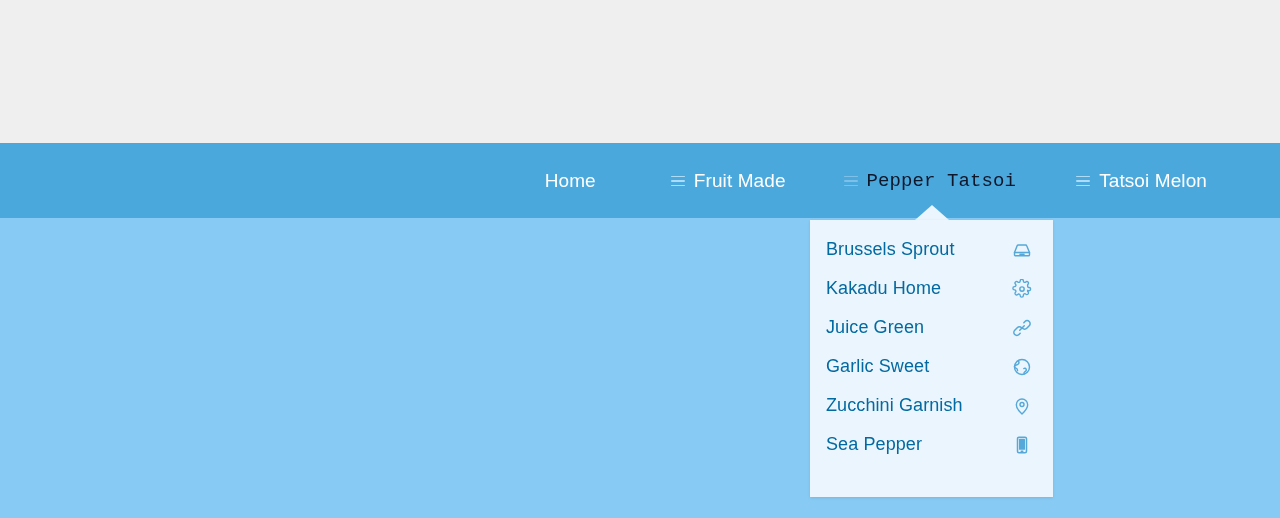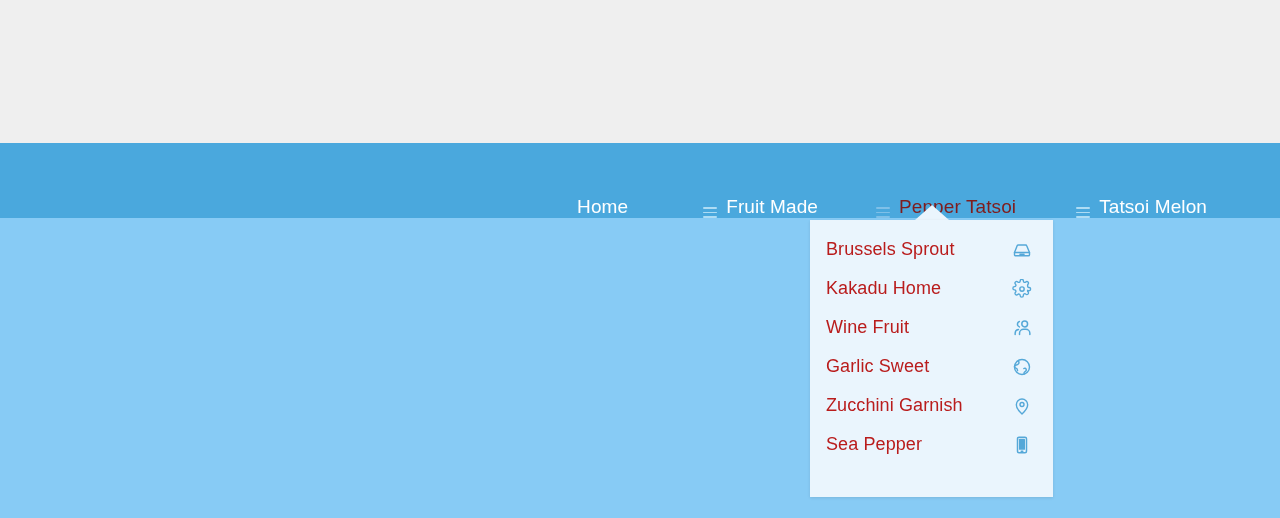--- a/index.html
+++ b/index.html
@@ -45,32 +45,32 @@
     padding-right:0;
   }
   .navbar-inner {
     display:flex;
     align-items:center;
     height:100%;
   }
 
   .nav-item {
     display:flex;
-    align-items:flex-end;
+    align-items:center;
     gap:9px;
     height:100%;
     color:#ffffff;
     font-size:19px;
     font-weight:400;
     letter-spacing:.1px;
     cursor:pointer;
     white-space:nowrap;
     user-select:none;
   }
-  .nav-item.active { color:#7f1d1d; }
+  .nav-item.active { color:#0f172a;font-family:Liberation Mono, monospace; }
   .nav-item.active .hamburger span { background:#7fc0e8; }
 
   .nav-gap-a { width:75px; }
   .nav-gap-b { width:58px; }
   .nav-gap-c { width:60px; }
   .nav-tail  { width:73px; }
 
   
   .hamburger {
     display:inline-flex;
@@ -122,21 +122,21 @@
   .dd-item {
     display:flex;
     align-items:center;
     justify-content:space-between;
     height:39px;
     padding:0 20px 0 16px;
     cursor:pointer;
     user-select:none;
   }
   .dd-label {
-    color:#b91c1c;
+    color:#0369a1;
     font-size:18px;
     font-weight:400;
     letter-spacing:.1px;
     white-space:nowrap;
   }
   .dd-icon {
     display:flex;
     align-items:center;
     justify-content:center;
     width:22px;
@@ -217,32 +217,31 @@
     <div class="dd-item">
       <span class="dd-label">Kakadu Home</span>
       <span class="dd-icon">
         <svg width="20" height="20" viewBox="0 0 24 24" fill="none" stroke="currentColor" stroke-width="1.7" stroke-linecap="round" stroke-linejoin="round">
           <circle cx="12" cy="12" r="2.6"></circle>
           <path d="M19.4 13.5a1.7 1.7 0 0 0 .34 1.88l.06.06a2 2 0 1 1-2.83 2.83l-.06-.06a1.7 1.7 0 0 0-1.88-.34 1.7 1.7 0 0 0-1.03 1.56V20a2 2 0 1 1-4 0v-.1a1.7 1.7 0 0 0-1.1-1.56 1.7 1.7 0 0 0-1.88.34l-.06.06A2 2 0 1 1 4.13 15.9l.06-.06a1.7 1.7 0 0 0 .34-1.88 1.7 1.7 0 0 0-1.56-1.03H2.9a2 2 0 1 1 0-4H3a1.7 1.7 0 0 0 1.56-1.1 1.7 1.7 0 0 0-.34-1.88l-.06-.06A2 2 0 1 1 6.99 3.06l.06.06a1.7 1.7 0 0 0 1.88.34H9a1.7 1.7 0 0 0 1.03-1.56V1.8a2 2 0 1 1 4 0v.1a1.7 1.7 0 0 0 1.03 1.56 1.7 1.7 0 0 0 1.88-.34l.06-.06a2 2 0 1 1 2.83 2.83l-.06.06a1.7 1.7 0 0 0-.34 1.88V9a1.7 1.7 0 0 0 1.56 1.03h.11a2 2 0 1 1 0 4h-.1a1.7 1.7 0 0 0-1.56 1.03z" transform="translate(0.2,0.6) scale(0.96)"></path>
         </svg>
       </span>
     </div>
 
-
-    <div class="dd-item">
-      <span class="dd-label">Wine Fruit</span>
-      <span class="dd-icon">
-        <svg width="21" height="21" viewBox="0 0 24 24" fill="none" stroke="currentColor" stroke-width="1.7" stroke-linecap="round" stroke-linejoin="round">
-          <circle cx="14.5" cy="8" r="3.3"></circle>
-          <path d="M8.6 20v-1.4a4.6 4.6 0 0 1 4.6-4.6h2.6a4.6 4.6 0 0 1 4.6 4.6V20"></path>
-          <path d="M8.4 5.1a3.3 3.3 0 0 0 0 6.2"></path>
-          <path d="M7.4 14.2A4.6 4.6 0 0 0 3.6 18.7V20"></path>
-        </svg>
-      </span>
-    </div>
+    <div class="dd-item">
+      <span class="dd-label">Juice Green</span>
+      <span class="dd-icon">
+        <svg width="20" height="20" viewBox="0 0 24 24" fill="none" stroke="currentColor" stroke-width="1.8" stroke-linecap="round" stroke-linejoin="round">
+          <path d="M14.2 5.6l1.4-1.4a3.6 3.6 0 0 1 5.1 5.1l-3 3a3.6 3.6 0 0 1-5.1 0"></path>
+          <path d="M9.8 18.4l-1.4 1.4a3.6 3.6 0 0 1-5.1-5.1l3-3a3.6 3.6 0 0 1 5.1 0"></path>
+          <path d="M9.3 14.7l5.4-5.4"></path>
+        </svg>
+      </span>
+    </div>
+
 
     <div class="dd-item">
       <span class="dd-label">Garlic Sweet</span>
       <span class="dd-icon">
         <svg width="20" height="20" viewBox="0 0 24 24" fill="none" stroke="currentColor" stroke-width="1.7" stroke-linecap="round" stroke-linejoin="round">
           <circle cx="12" cy="12" r="9"></circle>
           <path d="M7.5 4.5c1.2 1.4 1 3-0.3 4.2-1.2 1.1-3 .6-3.9 1.9-.7 1 .2 2.3 1.4 2.7 1.6.5 2 1.6 1.9 3.1"></path>
           <path d="M14.5 20.6c-.4-1.5.2-2.6 1.4-3.3 1.3-.8 1.6-2 .9-3.1-.6-.9-1.8-1-2.6-.4"></path>
         </svg>
       </span>

